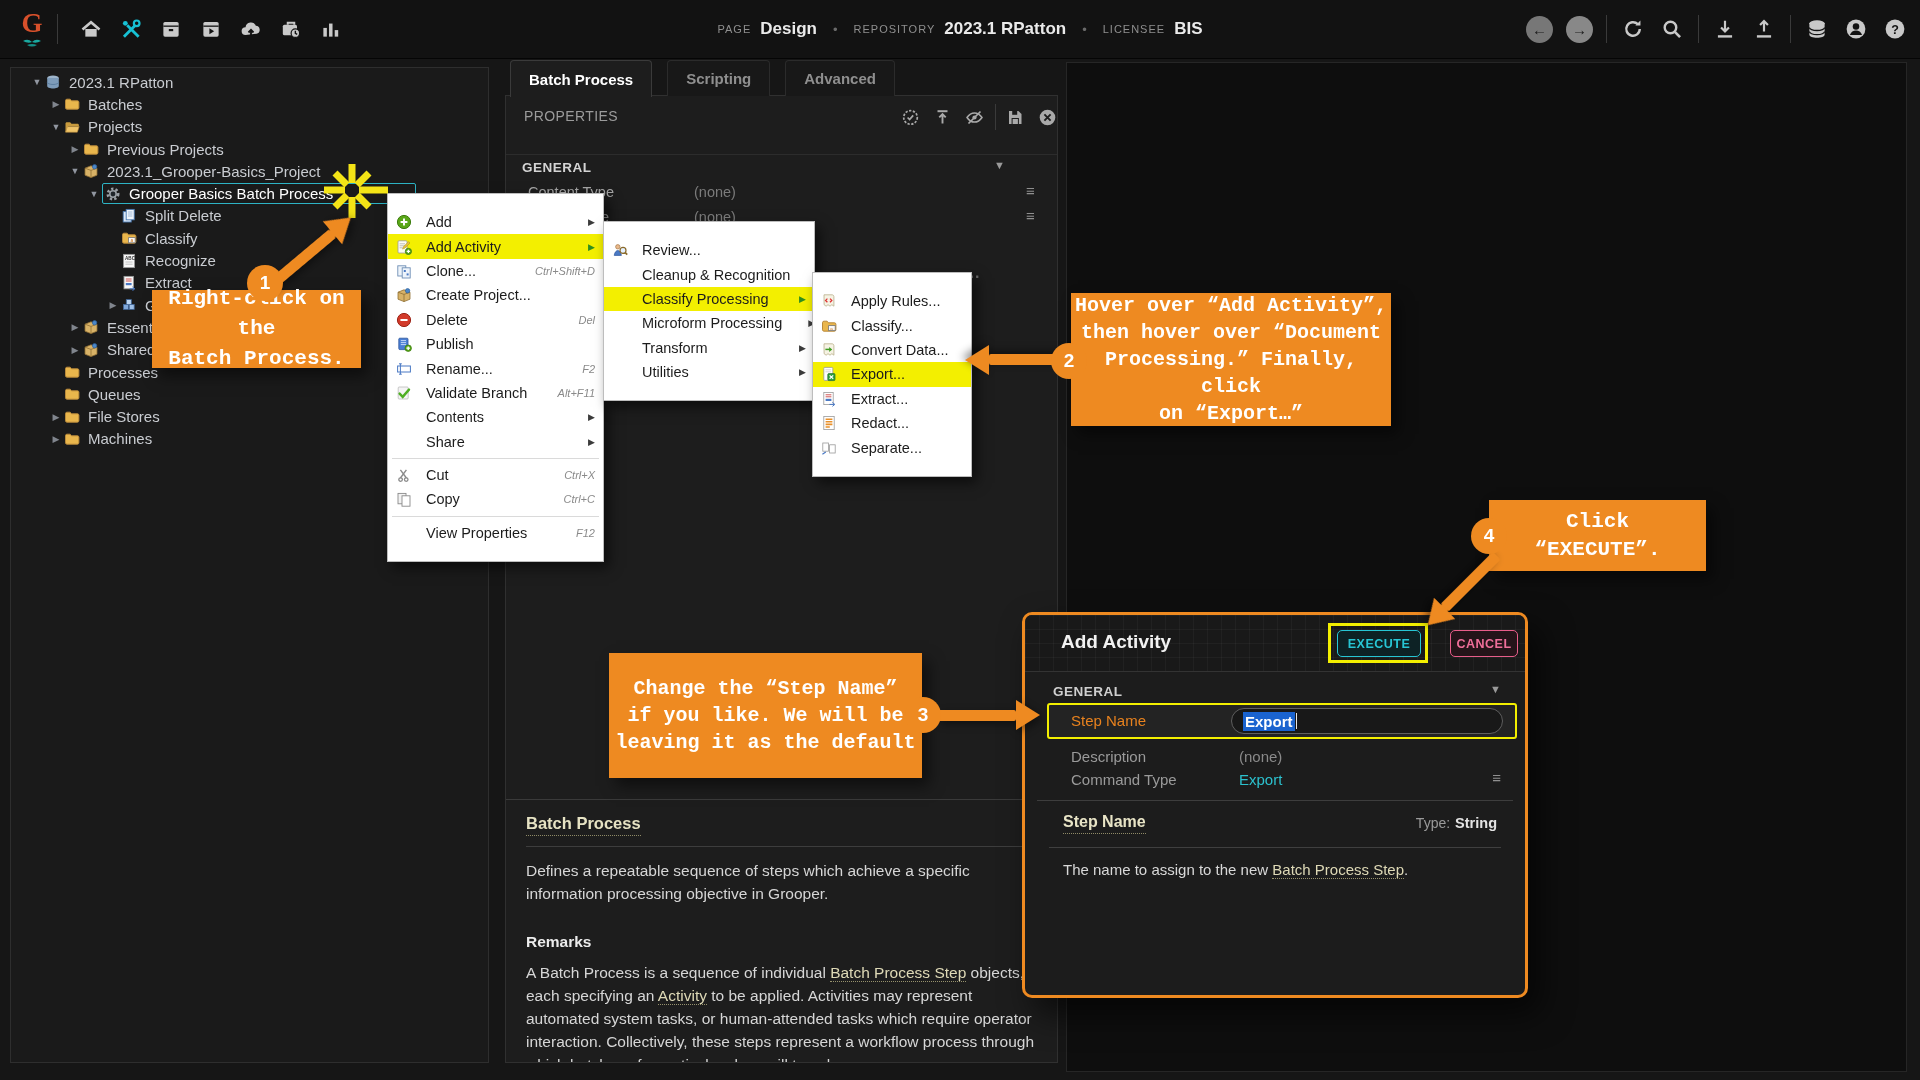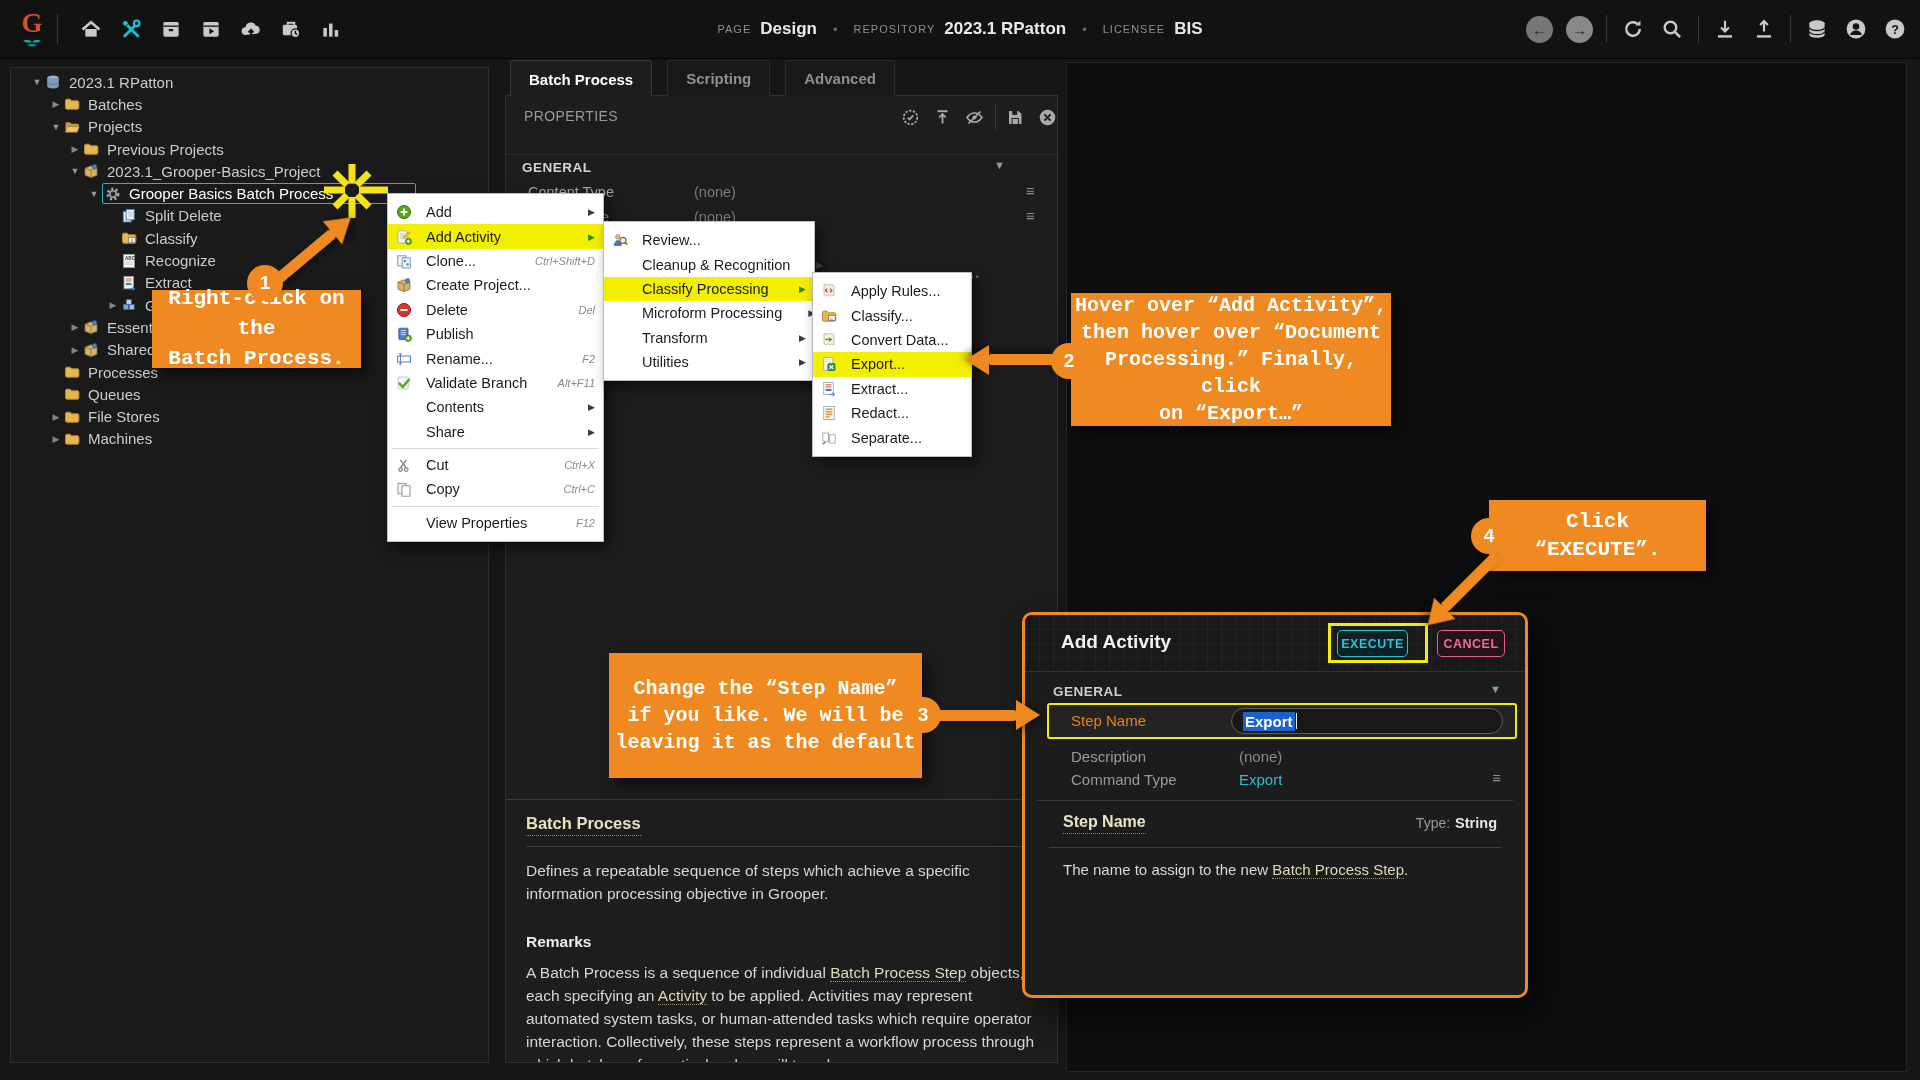--- a/index.html
+++ b/index.html
@@ -51,21 +51,21 @@
   
   #docsec{position:absolute;left:0;right:0;top:703px;bottom:0;border-top:1px solid #3a3a3a;padding:10px 20px 0 20px;overflow:hidden;}
   .doc-title{display:inline-block;font-size:16.5px;font-weight:bold;color:#e6e2c3;border-bottom:1.5px dotted #8f8a66;padding-bottom:2px;margin-top:4px;}
   .doc-hr{border:none;border-top:1px solid #3d3d3d;margin:10px 0 12px 0;}
   .doc-p{font-size:15.5px;line-height:23px;color:#d6d6d6;margin:0 0 14px 0;}
   .doc-h2{font-size:15.5px;font-weight:bold;color:#ececec;margin:28px 0 10px 0;}
   .doclink{color:#ded9b6;border-bottom:1.5px dotted #97926d;text-align:right;}
   
   #viewer{position:absolute;left:1066px;top:62px;width:841px;height:1010px;background:#0e0e0e;border:1px solid #262626;box-sizing:border-box;}
   
-  .menu{position:absolute;background:#ffffff;border:1px solid #bdbdbd;box-shadow:5px 6px 12px rgba(0,0,0,.55);padding:6px 0;z-index:30;}
+  .menu{position:absolute;background:#ffffff;border:1px solid #bdbdbd;box-shadow:5px 6px 12px rgba(0,0,0,.55);padding:16px 0;z-index:30;}
   .mrow{height:24.4px;display:flex;align-items:center;padding:0 8px 0 8px;font-size:14.5px;color:#1c1c1c;white-space:nowrap;}
   .mrow.hl{background:#f3ef00;}
   .mico{width:20px;height:16px;margin-right:10px;flex:0 0 20px;}
   .mico svg{width:16px;height:16px;}
   .mlabel{flex:1;padding-right:18px;}
   .msc{font-size:11px;font-style:italic;color:#8a8a8a;margin-left:8px;}
   .marr{font-size:9px;color:#3b3b3b;margin-left:8px;}
   .mrow.hl .marr{color:#2f8f1f;}
   .msep{height:1px;background:#dadada;margin:4px 4px;}
   
@@ -75,22 +75,22 @@
   .arrow{position:absolute;z-index:55;transform-origin:left center;filter:drop-shadow(3px 3px 4px rgba(0,0,0,.45));}
   .arrow .body{position:absolute;left:0;top:-5.5px;height:11px;background:#ee8a21;border-radius:2px;}
   .arrow .head{position:absolute;top:-15px;width:0;height:0;border-top:15px solid transparent;border-bottom:15px solid transparent;border-left:24px solid #ee8a21;}
   
   #starburst{position:absolute;left:318px;top:160px;z-index:40;}
   
   #dialog{position:absolute;left:1022px;top:612px;width:506px;height:386px;background:#1c1c1c;border:3px solid #ee8a21;border-radius:10px;box-sizing:border-box;z-index:20;box-shadow:12px 16px 32px rgba(0,0,0,.6);overflow:hidden;}
   #dlg-head{position:absolute;left:0;top:0;right:0;height:56px;background:#191919;background-image:linear-gradient(rgba(255,255,255,.035) 1px,transparent 1px),linear-gradient(90deg,rgba(255,255,255,.035) 1px,transparent 1px);background-size:14px 14px;border-bottom:1px solid #333;}
   #dlg-title{position:absolute;left:36px;top:16px;font-size:19px;font-weight:bold;color:#f2f2f2;}
   .dlg-btn{position:absolute;height:27px;border-radius:5px;display:flex;align-items:center;justify-content:center;font-size:12.5px;font-weight:bold;letter-spacing:.5px;box-sizing:border-box;}
-  #btn-execute{left:312px;top:15px;width:71px;background:#0d2225;border:1.5px solid #27c5d4;color:#27c5d4;}
-  #btn-cancel{left:412px;top:15px;width:68px;background:#241419;border:1.5px solid #e85d8a;color:#ef6f9a;}
+  #btn-execute{left:312px;top:15px;width:84px;background:#0d2225;border:1.5px solid #27c5d4;color:#27c5d4;}
+  #btn-cancel{left:425px;top:15px;width:68px;background:#241419;border:1.5px solid #e85d8a;color:#ef6f9a;}
   #exec-frame{position:absolute;left:303px;top:8px;width:100px;height:40px;border:3px solid #f3ef00;box-sizing:border-box;z-index:21;}
   #dlg-general{position:absolute;left:0;top:64px;right:0;height:26px;}
   #dlg-general .t{position:absolute;left:28px;top:5px;font-size:13.5px;font-weight:bold;color:#cfcfcf;letter-spacing:.5px;}
   #dlg-general .chev{position:absolute;right:24px;top:4px;color:#9a9a9a;font-size:11px;}
   #step-frame{position:absolute;left:22px;top:88px;width:470px;height:36px;border:2.5px solid #f3ef00;border-radius:3px;box-sizing:border-box;background:#232323;}
   #step-label{position:absolute;left:46px;top:97px;font-size:15px;color:#e8821e;}
   #step-input{position:absolute;left:206px;top:93px;width:272px;height:26px;border:1px solid #5f5f5f;border-radius:13px;box-sizing:border-box;background:#181818;display:flex;align-items:center;padding-left:11px;}
   #step-input .selected{background:#1a63cf;color:#fff;font-weight:bold;font-size:15px;padding:1px 2px;}
   #step-input .caret{display:inline-block;width:1.5px;height:16px;background:#e8e8e8;margin-left:1px;}
   .dlg-row-lbl{position:absolute;left:46px;font-size:15px;color:#9a9a9a;}

